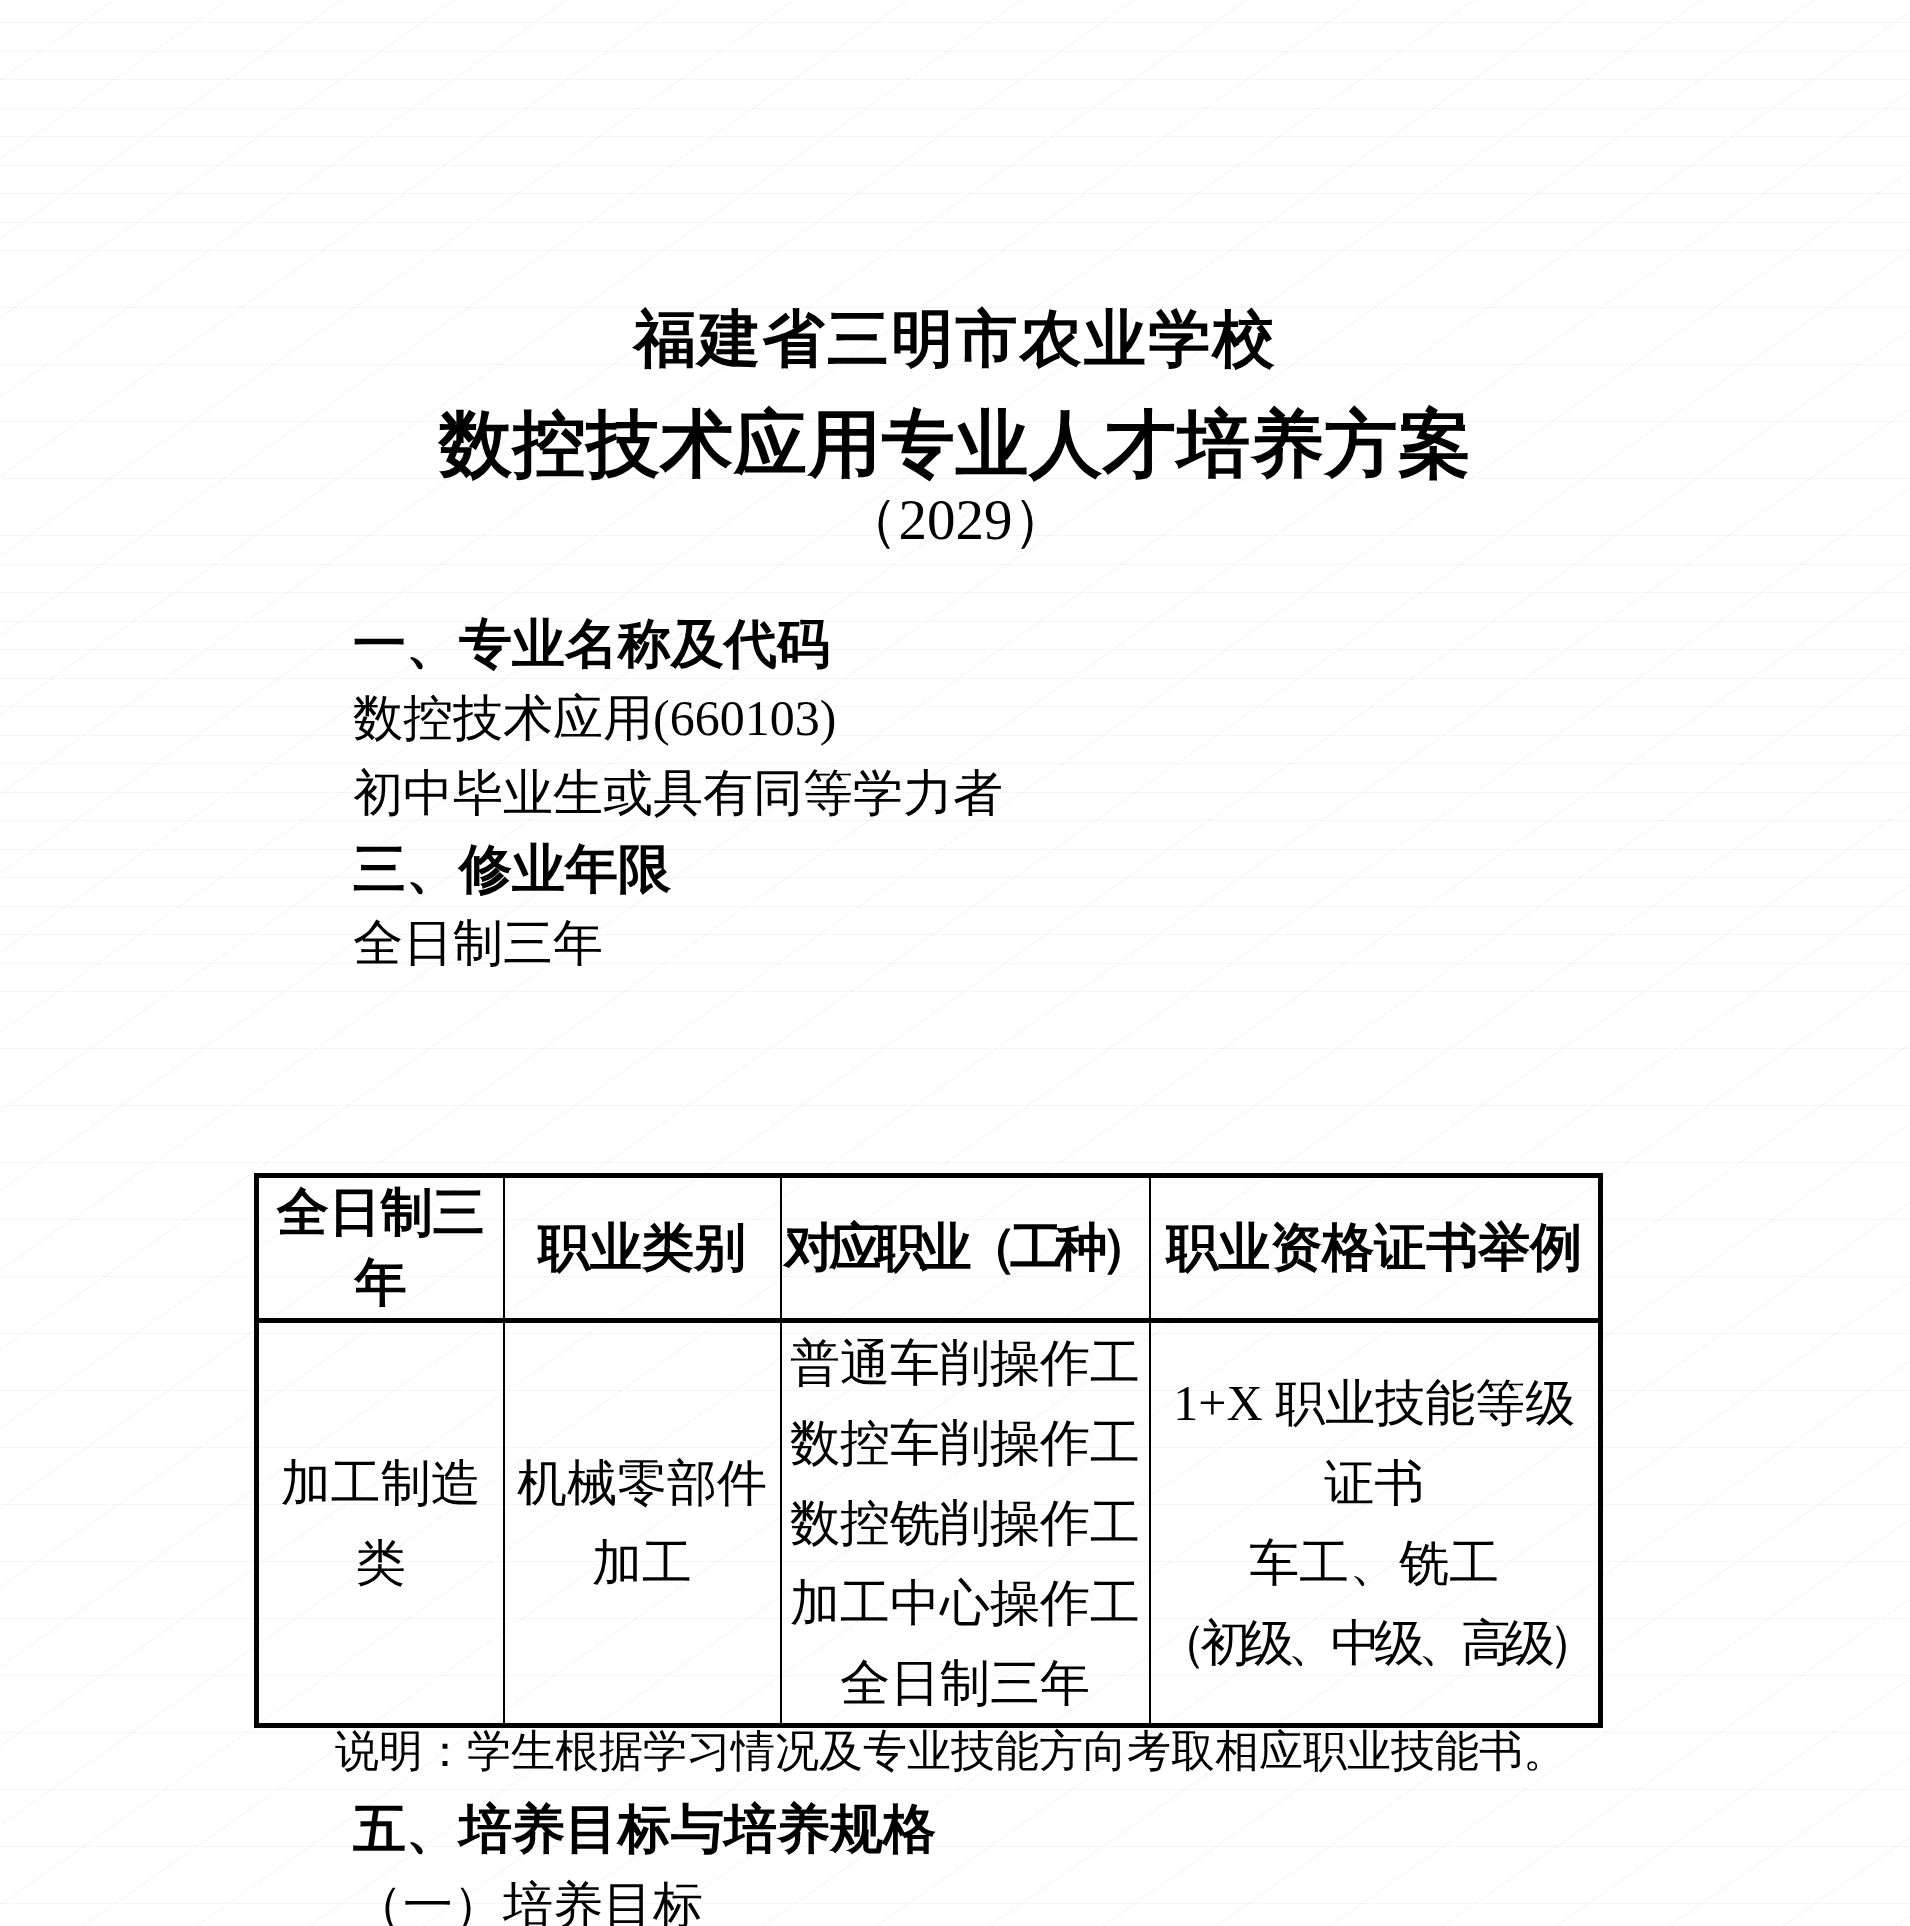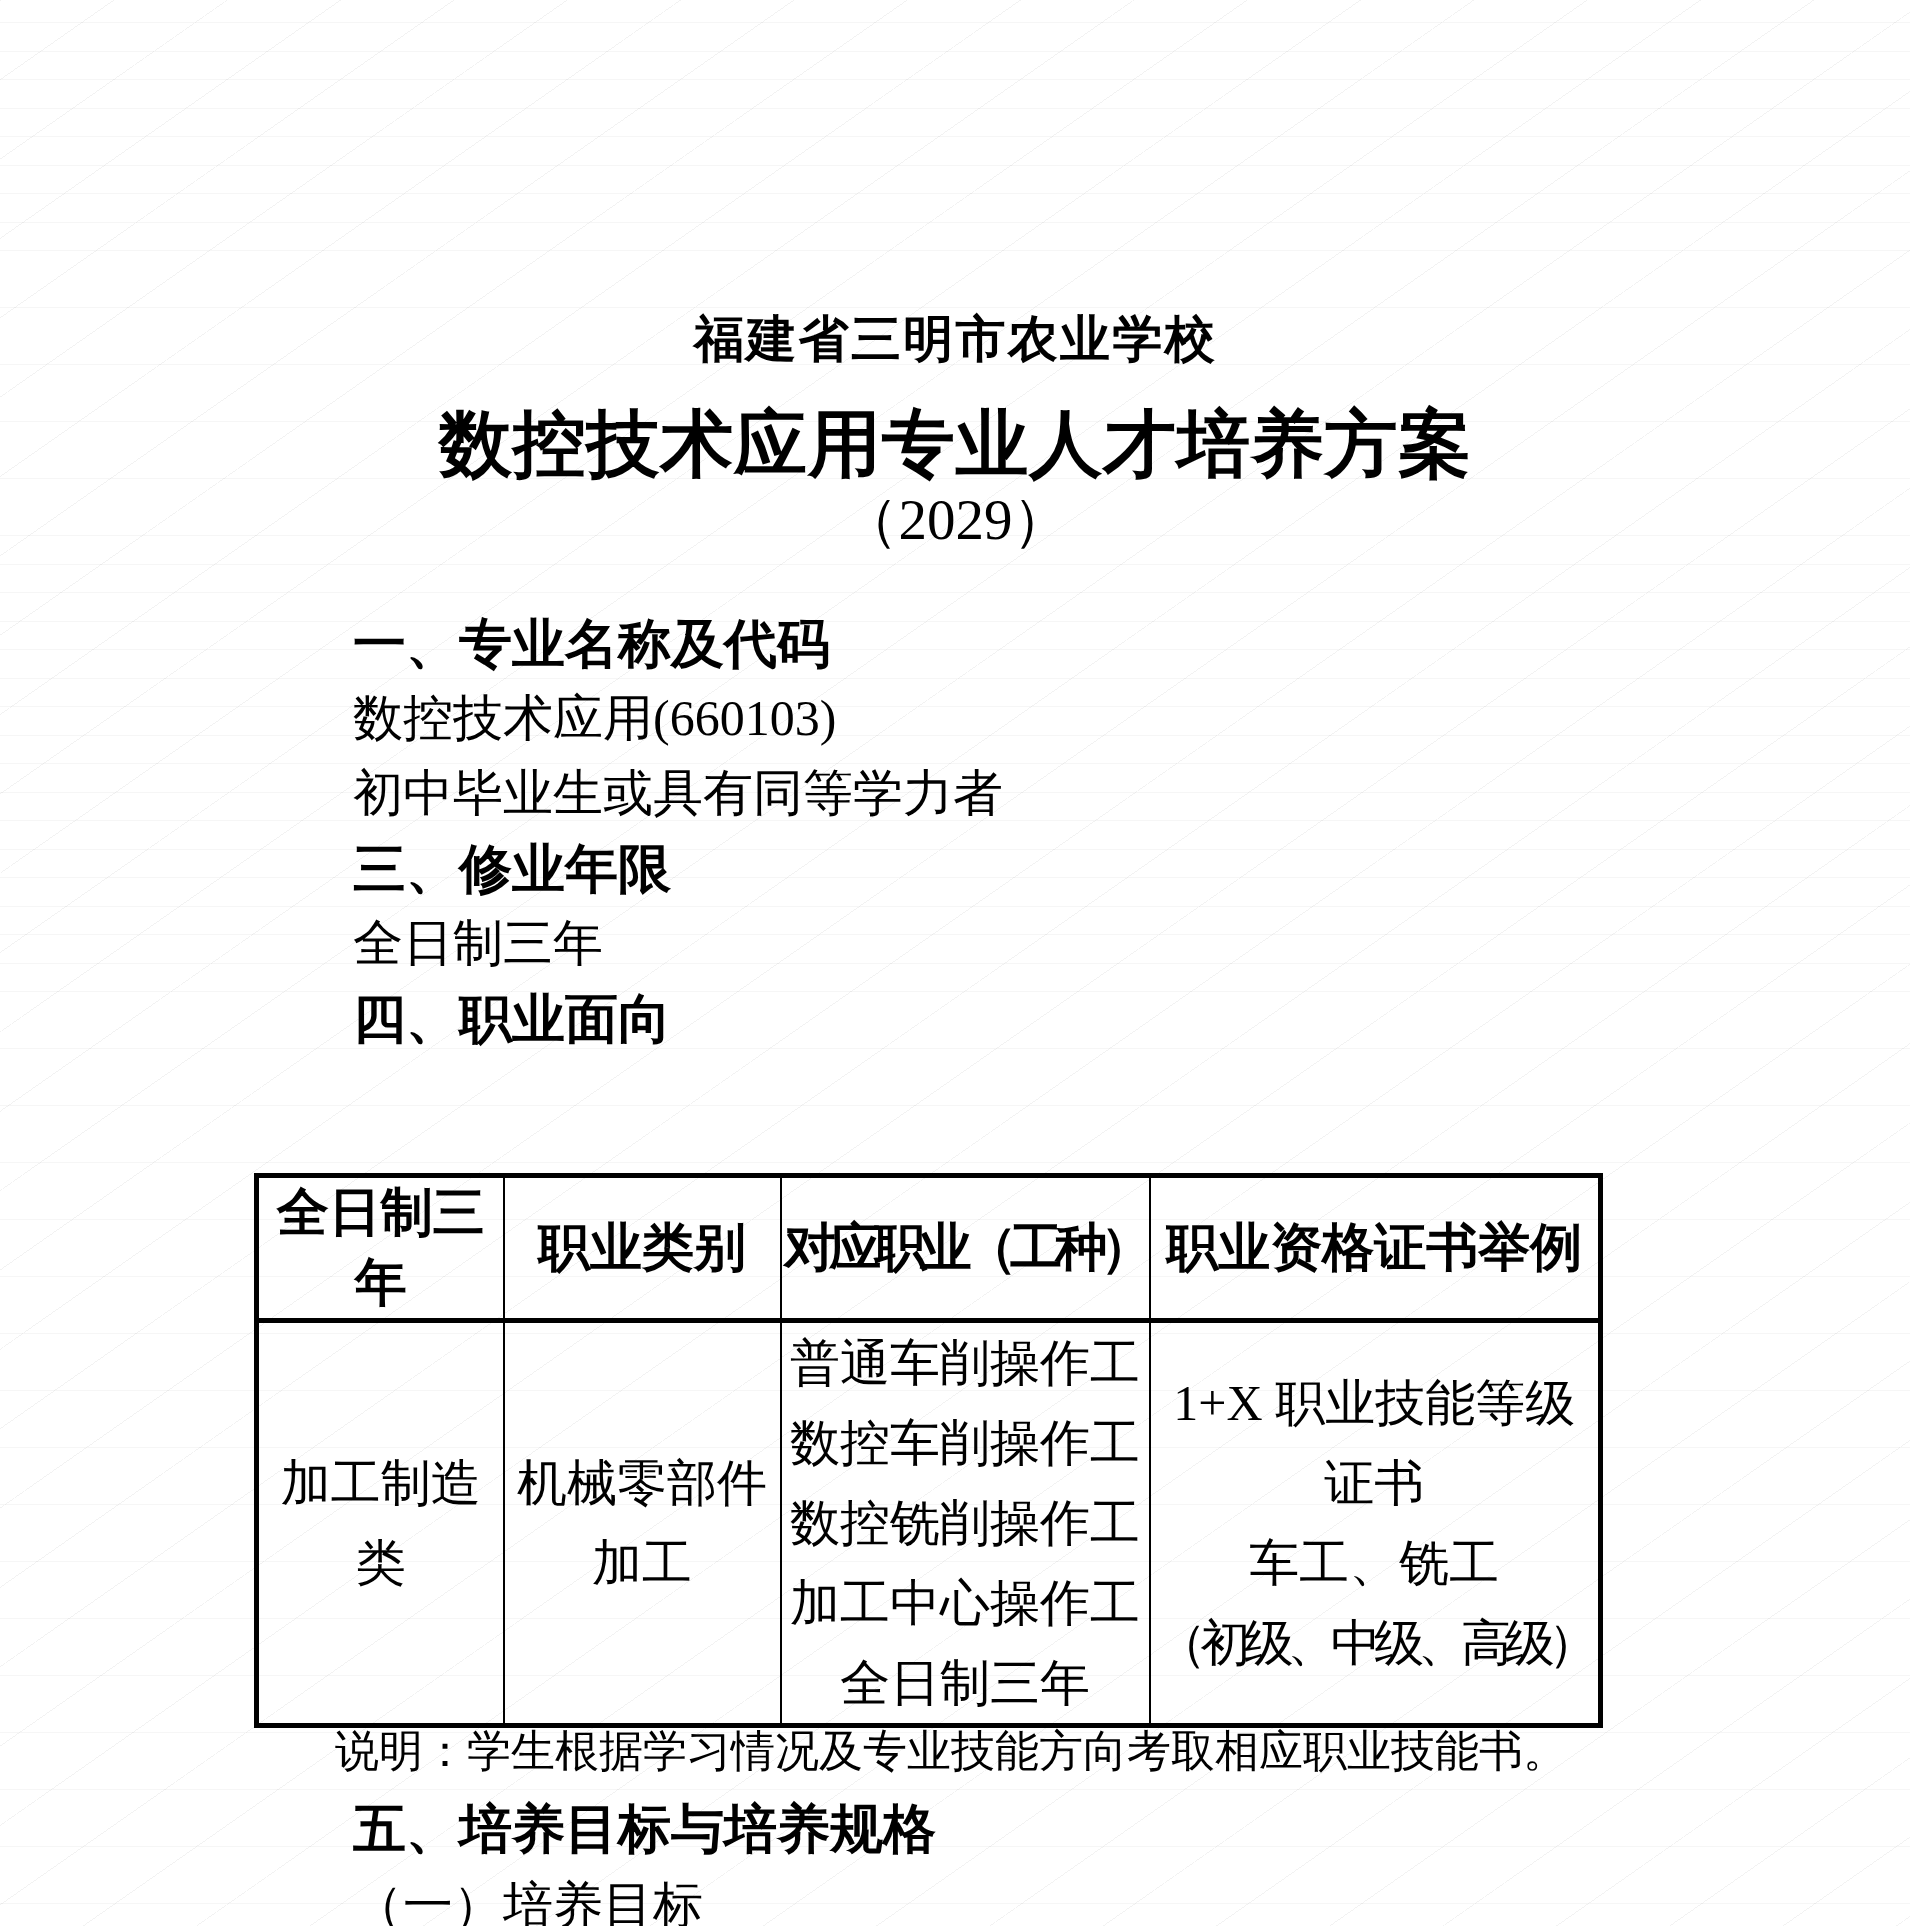--- a/index.html
+++ b/index.html
@@ -27,21 +27,21 @@
   }
 
   .title-line {
     position: absolute;
     left: 0;
     width: 100%;
     text-align: center;
     font-weight: bold;
     font-family: "Liberation Serif", serif;
   }
-  .title-line.l1 { top: 283px;  font-size: 50px; line-height: 112px; letter-spacing: 2.3px; }
+  .title-line.l1 { top: 283px;  font-size: 62px; line-height: 112px; letter-spacing: 2.3px; }
   .title-line.l2 { top: 391px; font-size: 73px; line-height: 108px; letter-spacing: 0.8px; }
   .title-line.l3 { top: 487px; font-size: 57px; line-height: 65px; font-weight: normal; }
 
   .front { position: absolute; top: 606px; left: 247px; width: 1421px; }
   .front > div { line-height: 75px; text-indent: 106px; white-space: nowrap; }
   .body-line   { font-size: 50px; font-family: "Liberation Serif", serif; }
   .heading-line{ font-size: 53px; font-family: "Liberation Sans", sans-serif; font-weight: bold; }
 
   table.career {
     position: absolute;
@@ -92,21 +92,20 @@
 <div class="title-line l1">福建省三明市农业学校</div>
 <div class="title-line l2">数控技术应用专业人才培养方案</div>
 <div class="title-line l3">（2029）</div>
 
 <div class="front">
   <div class="heading-line">一、专业名称及代码</div>
   <div class="body-line">数控技术应用(660103)</div>
   <div class="body-line">初中毕业生或具有同等学力者</div>
   <div class="heading-line">三、修业年限</div>
   <div class="body-line">全日制三年</div>
-  <div class="heading-line">四、职业面向</div>
 </div>
 
 <table class="career">
   <colgroup>
     <col style="width:247px">
     <col style="width:277px">
     <col style="width:369px">
     <col style="width:451px">
   </colgroup>
   <thead>

